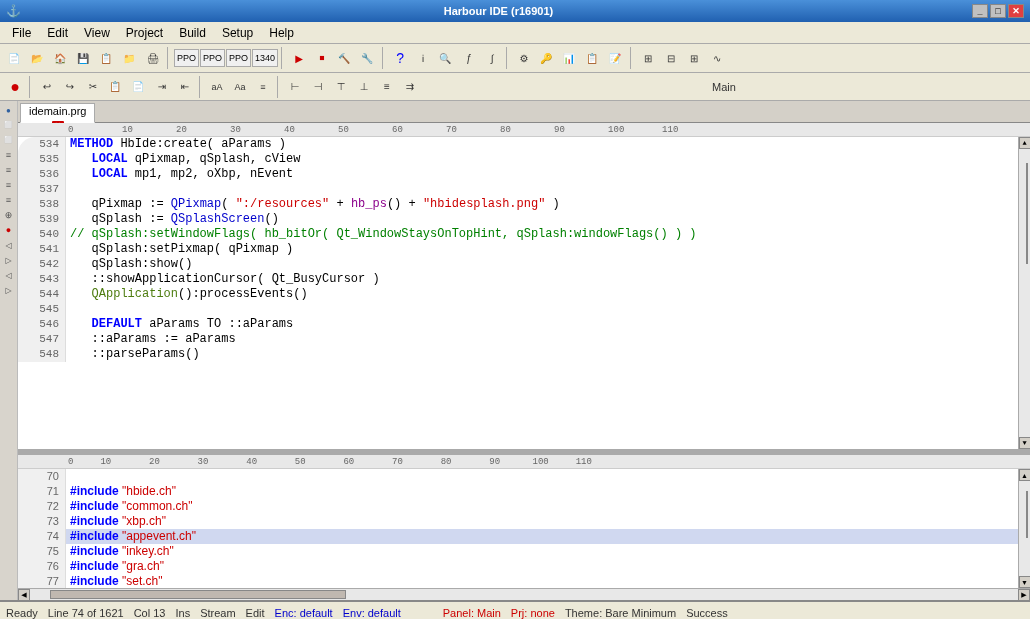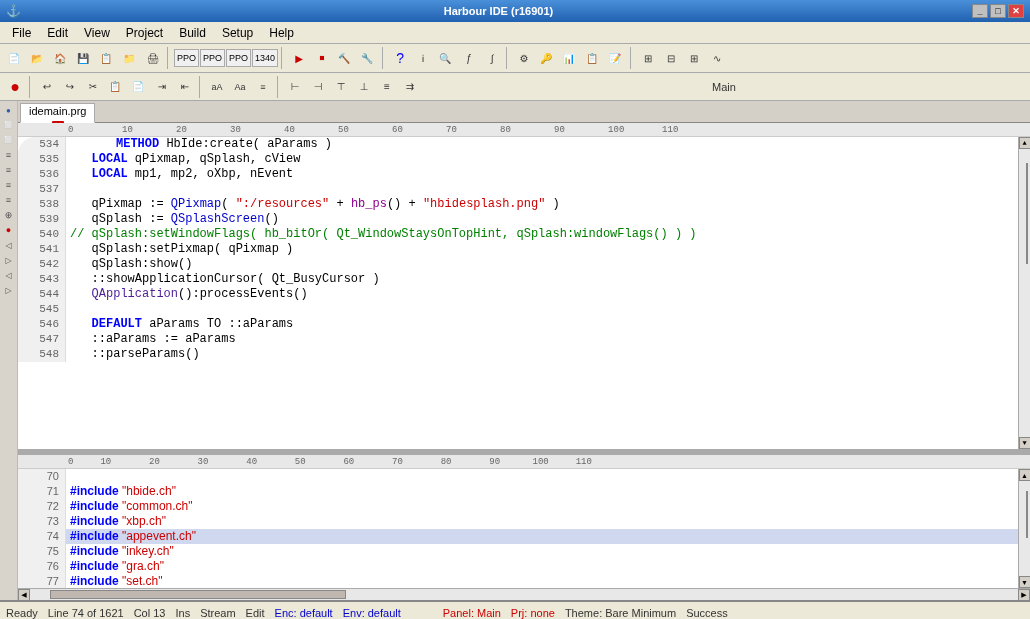--- a/index.html
+++ b/index.html
@@ -391,21 +391,21 @@
             0&nbsp;&nbsp;&nbsp;&nbsp;&nbsp;&nbsp;&nbsp;&nbsp;&nbsp;10&nbsp;&nbsp;&nbsp;&nbsp;&nbsp;&nbsp;&nbsp;&nbsp;20&nbsp;&nbsp;&nbsp;&nbsp;&nbsp;&nbsp;&nbsp;&nbsp;30&nbsp;&nbsp;&nbsp;&nbsp;&nbsp;&nbsp;&nbsp;&nbsp;40&nbsp;&nbsp;&nbsp;&nbsp;&nbsp;&nbsp;&nbsp;&nbsp;50&nbsp;&nbsp;&nbsp;&nbsp;&nbsp;&nbsp;&nbsp;&nbsp;60&nbsp;&nbsp;&nbsp;&nbsp;&nbsp;&nbsp;&nbsp;&nbsp;70&nbsp;&nbsp;&nbsp;&nbsp;&nbsp;&nbsp;&nbsp;&nbsp;80&nbsp;&nbsp;&nbsp;&nbsp;&nbsp;&nbsp;&nbsp;&nbsp;90&nbsp;&nbsp;&nbsp;&nbsp;&nbsp;&nbsp;&nbsp;&nbsp;100&nbsp;&nbsp;&nbsp;&nbsp;&nbsp;&nbsp;&nbsp;110
           </div>
         </div>
 
         <div style="display:flex; flex:1; overflow:hidden; min-height:0;">
 
           <div class="code-lines" style="flex:1; overflow:hidden;border-radius:17px;">
 
           <div class="code-line">
                 <span class="line-num">534</span>
-                <span class="line-content"><span style="color: rgb(0, 0, 255); font-weight: bold; margin-left: 46px;">METHOD</span><span> HbIde:create( aParams )</span></span>
+                <span class="line-content"><span style="color: rgb(0, 0, 255); font-weight: bold;">METHOD</span><span> HbIde:create( aParams )</span></span>
               </div>
               <div class="code-line">
                 <span class="line-num">535</span>
                 <span class="line-content"><span style="color: rgb(0, 0, 255); font-weight: bold;">   LOCAL</span><span> qPixmap, qSplash, cView</span></span>
               </div>
               <div class="code-line">
                 <span class="line-num">536</span>
                 <span class="line-content"><span style="color: rgb(0, 0, 255); font-weight: bold;">   LOCAL</span><span> mp1, mp2, oXbp, nEvent</span></span>
               </div>
               <div class="code-line">
@@ -431,21 +431,21 @@
               <div class="code-line">
                 <span class="line-num">542</span>
                 <span class="line-content"><span>   qSplash:show()</span></span>
               </div>
               <div class="code-line">
                 <span class="line-num">543</span>
                 <span class="line-content"><span>   ::showApplicationCursor( Qt_BusyCursor )</span></span>
               </div>
               <div class="code-line">
                 <span class="line-num">544</span>
-                <span class="line-content"><span>   </span><span style="color: #4c1d95;">QApplication</span><span>():processEvents()</span></span>
+                <span class="line-content"><span>   </span><span style="color: #4d7c0f;">QApplication</span><span>():processEvents()</span></span>
               </div>
               <div class="code-line">
                 <span class="line-num">545</span>
                 <span class="line-content"></span>
               </div>
               <div class="code-line">
                 <span class="line-num">546</span>
                 <span class="line-content"><span style="color: rgb(0, 0, 255); font-weight: bold;">   DEFAULT</span><span> aParams TO ::aParams</span></span>
               </div>
               <div class="code-line">

